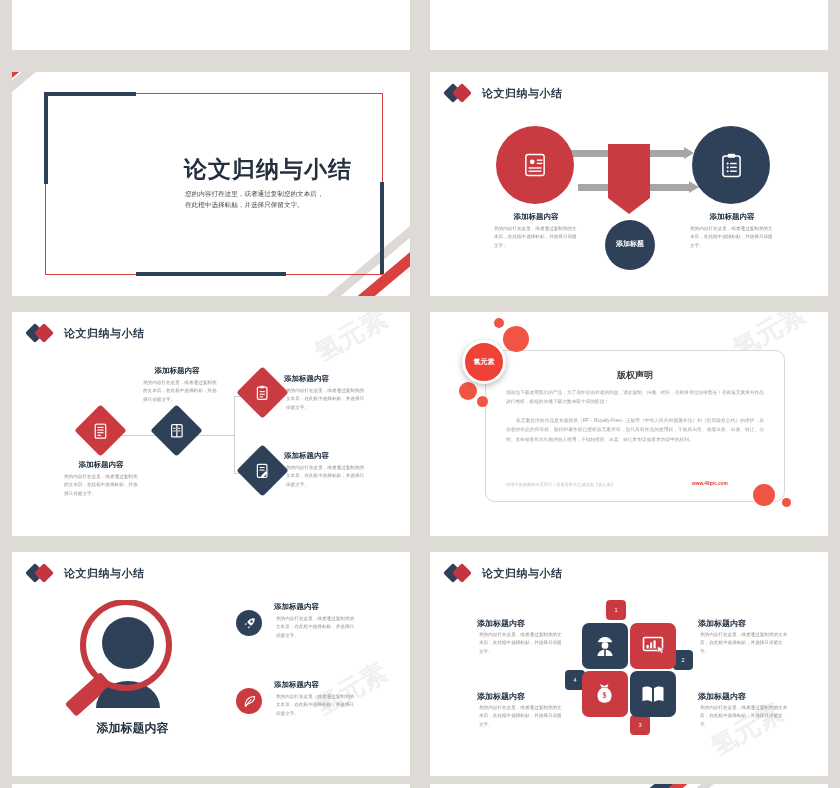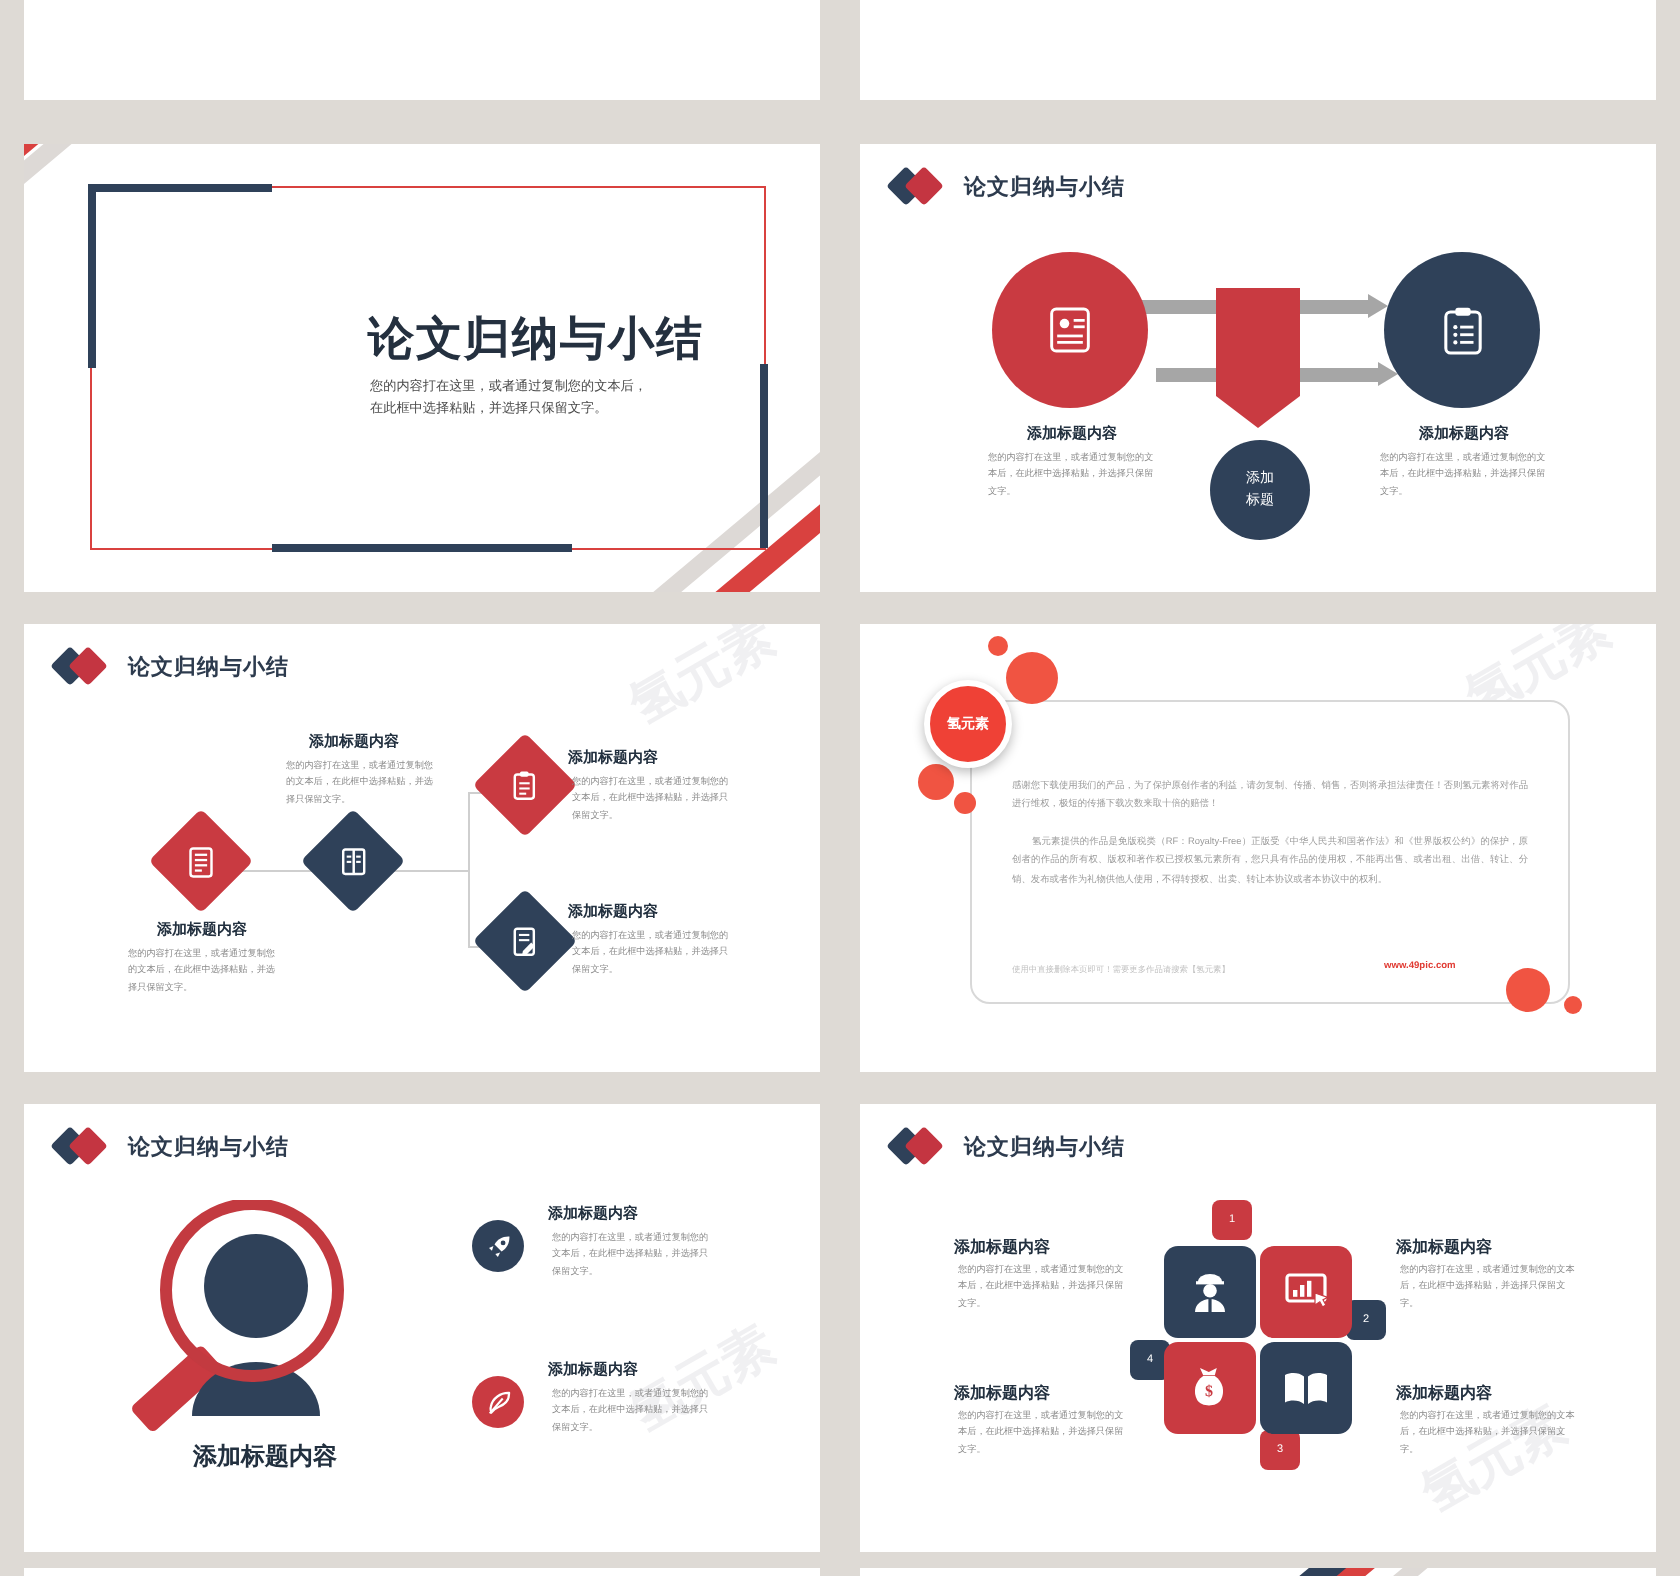--- a/index.html
+++ b/index.html
@@ -164,22 +164,22 @@
         <circle cx="9" cy="9.5" r="2.6" fill="#fff"></circle>
         <rect x="14" y="7" width="6" height="1.5" fill="#fff"></rect>
         <rect x="14" y="10.5" width="6" height="1.5" fill="#fff"></rect>
         <rect x="5" y="15.5" width="14" height="1.5" fill="#fff"></rect>
         <rect x="5" y="19" width="14" height="1.5" fill="#fff"></rect>
       </svg>
     </div>
 
     <div class="banner" style="left:178px; top:72px; width:42px; height:54px;"></div>
 
-    <div class="circ c-navy" style="left:175px; top:148px; width:50px; height:50px; flex-direction:column; color:#fff;
-                font-family:'Liberation Serif',serif; font-weight:normal; font-size:7px; line-height:1.6;">
+    <div class="circ c-navy" style="left:175px; top:148px; width:50px; height:50px; flex-direction:row; color:#fff;
+                font-family:'Liberation Serif',serif; font-weight:bold; font-size:7px; line-height:1.6;">
       <span>添加</span>
       <span>标题</span>
     </div>
 
     <div class="circ c-navy" style="left:262px; top:54px; width:78px; height:78px;">
       <svg width="21" height="25" viewBox="0 0 22 26">
         <rect x="2" y="3" width="18" height="21.5" rx="2.5" fill="none" stroke="#fff" stroke-width="1.6"></rect>
         <rect x="7" y="0.8" width="8" height="4.2" rx="1.4" fill="#fff"></rect>
         <circle cx="7" cy="11" r="1.1" fill="#fff"></circle>
           <rect x="9.5" y="10.2" width="7" height="1.5" fill="#fff"></rect>
@@ -277,20 +277,21 @@
 
     <div class="dot" style="left:73px; top:14px; width:26px; height:26px;"></div>
     <div class="dot" style="left:64px; top:6px; width:10px; height:10px;"></div>
     <div class="dot" style="left:29px; top:70px; width:18px; height:18px;"></div>
     <div class="dot" style="left:47px; top:84px; width:11px; height:11px;"></div>
     <div class="dot" style="left:323px; top:172px; width:22px; height:22px;"></div>
     <div class="dot" style="left:352px; top:186px; width:9px; height:9px;"></div>
 
     <div class="badge" style="left:32px; top:28px; width:44px; height:44px;">氢元素</div>
 
+    <div class="cr-title" style="left:55px; top:57px; width:300px;">版权声明</div>
 
     <div class="cr-p" style="left:76px; top:76px; width:258px;">感谢您下载使用我们的产品，为了保护原创作者的利益，请勿复制、传播、销售，否则将承担法律责任！否则氢元素将对作品进行维权，极短的传播下载次数来取十倍的赔偿！</div>
     <div class="cr-p" style="left:76px; top:104px; width:258px; text-indent:10px;">氢元素提供的作品是免版税类（RF：Royalty-Free）正版受《中华人民共和国著作法》和《世界版权公约》的保护，原创者的作品的所有权、版权和著作权已授权氢元素所有，您只具有作品的使用权，不能再出售、或者出租、出借、转让、分销、发布或者作为礼物供他人使用，不得转授权、出卖、转让本协议或者本协议中的权利。</div>
 
     <div class="cr-foot" style="left:76px; top:170px;">使用中直接删除本页即可！需要更多作品请搜索【氢元素】</div>
     <div class="cr-url" style="left:262px; top:169px;">www.49pic.com</div>
   </div>
 
   <div class="slide s5">
     <div class="hdr">

